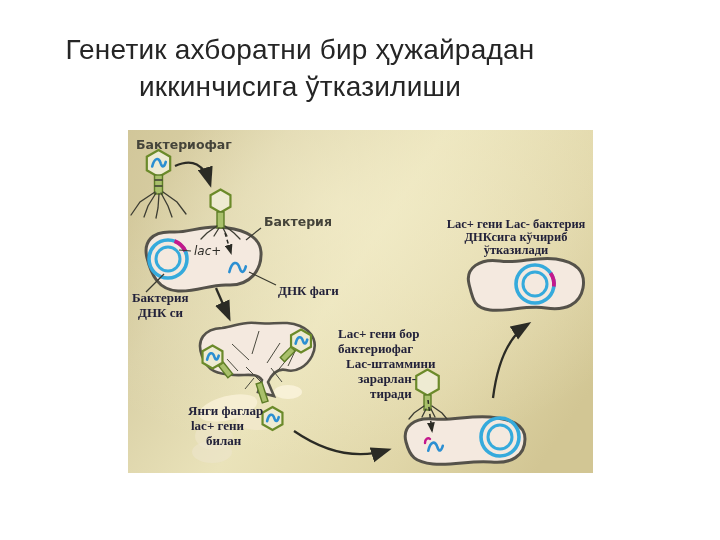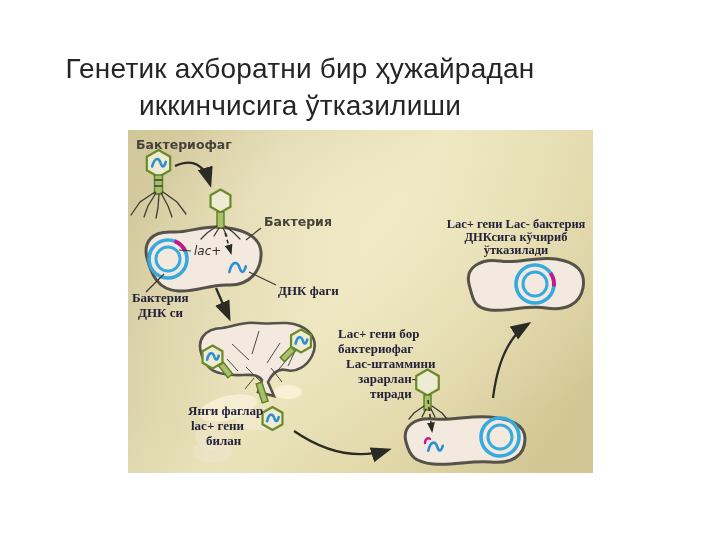--- a/index.html
+++ b/index.html
@@ -1,21 +1,21 @@
 <!DOCTYPE html>
 <html style="--dna-ring-blue: #35aadc; --lac-gene-magenta: #c4188c; --phage-green: #6b8a2a; --phage-body-green: #a9c06b; --cell-fill: #f4e9df; --cell-outline: #55524a; --label-dark: #23223a;"><head>
 <meta charset="utf-8">
 <style>
   html,body{margin:0;padding:0;}
   body{
     width:720px;height:540px;background:#ffffff;position:relative;overflow:hidden;
     font-family:"Liberation Sans",sans-serif;
   }
   .slide-title{
-    position:absolute;top:31px;left:0;width:600px;text-align:center;
+    position:absolute;top:12px;left:0;width:600px;text-align:center;
     font-size:28px;line-height:37px;color:#252525;font-weight:400;
     letter-spacing:.2px;
   }
   .diagram-wrap{position:absolute;left:128px;top:130px;width:415px;height:343px;}
   svg{display:block;}
   .cell{fill:var(--cell-fill);stroke:var(--cell-outline);stroke-width:3;}
   .lysed{fill:var(--cell-fill);stroke:var(--cell-outline);stroke-width:2.6;}
   .ring-o{fill:none;stroke:var(--dna-ring-blue);stroke-width:3.6;}
   .ring-i{fill:none;stroke:var(--dna-ring-blue);stroke-width:3;}
   .ring-m{fill:none;stroke:var(--lac-gene-magenta);stroke-width:3.8;}

